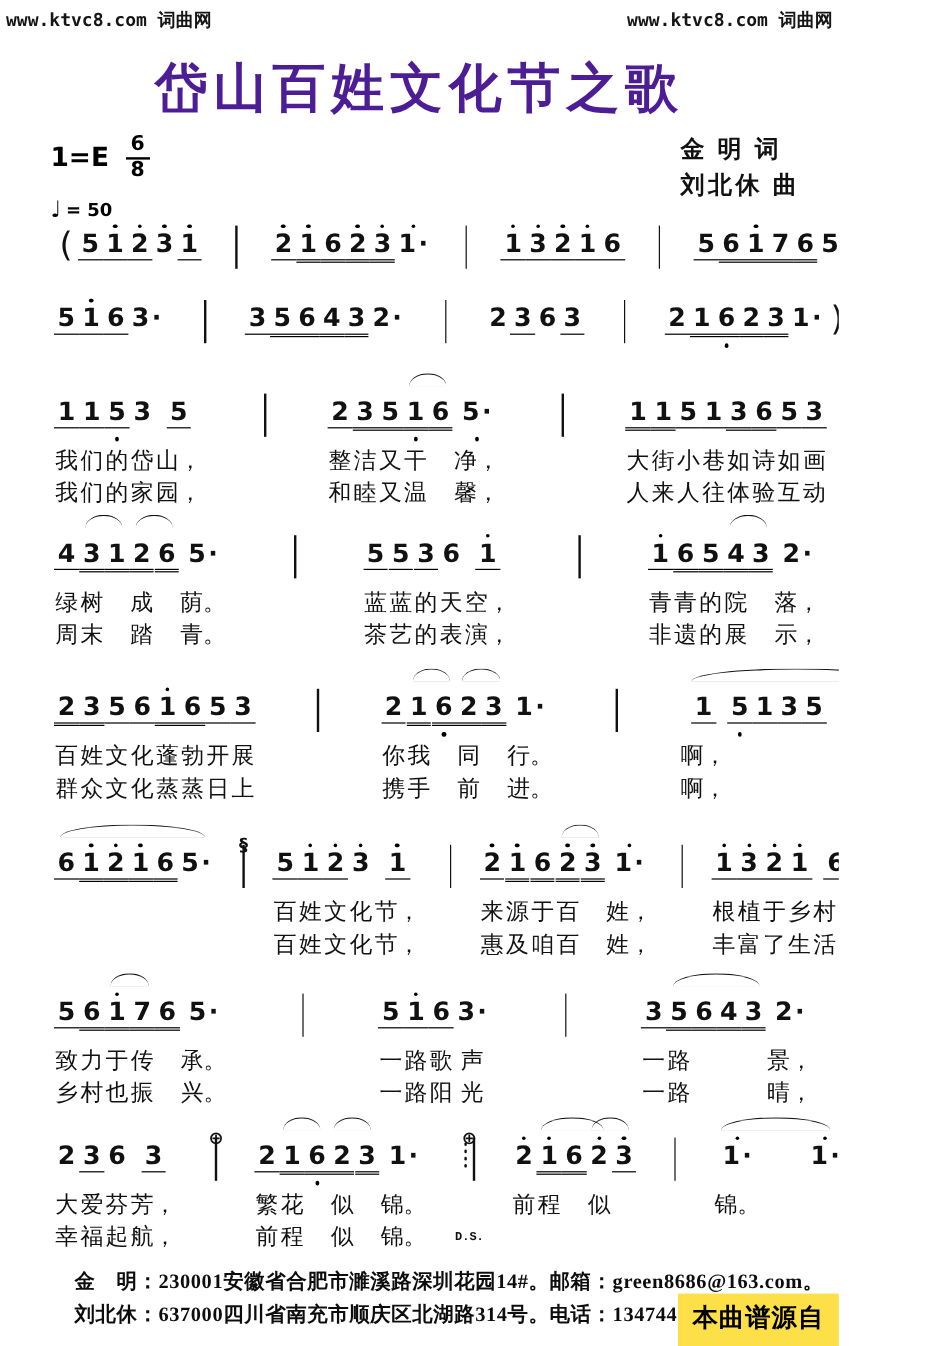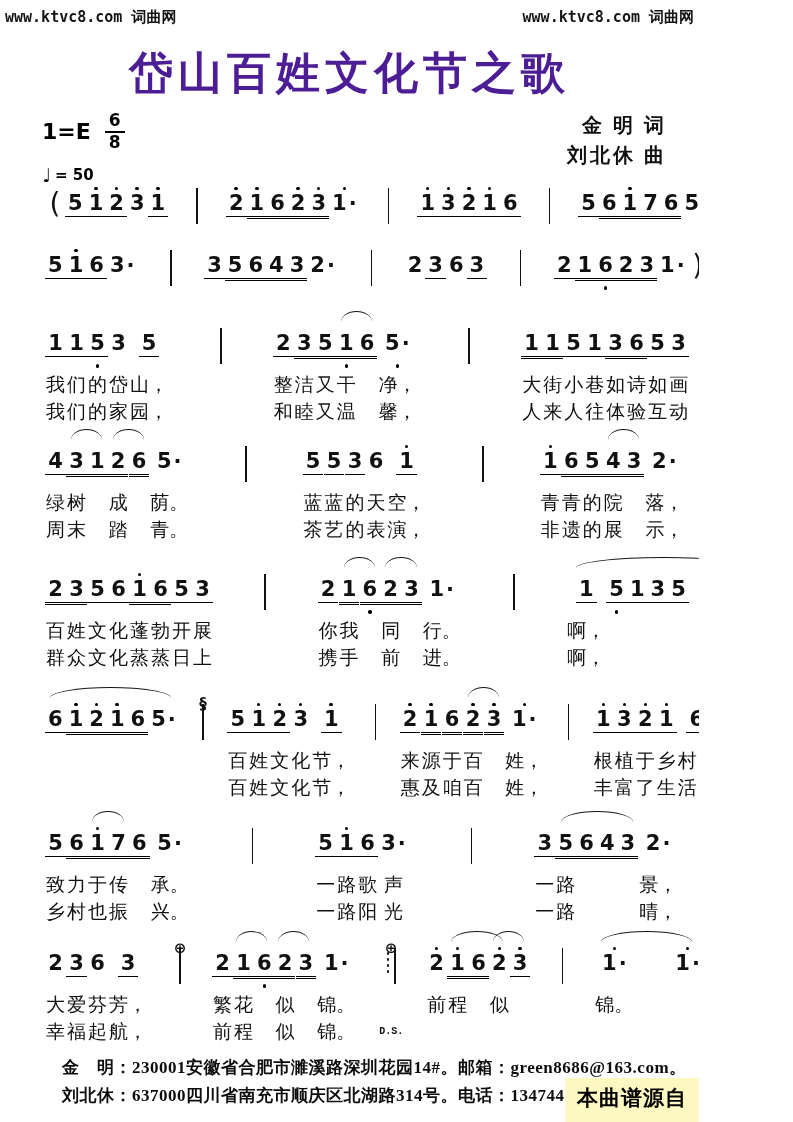--- a/index.html
+++ b/index.html
@@ -12,21 +12,21 @@
          font-family:"DejaVu Sans",sans-serif;font-weight:700;font-size:44px;
          letter-spacing:5px;color:#4c1d95;}
   .keyblock{position:absolute;left:42px;top:112px;font-family:"DejaVu Sans",sans-serif;
             font-weight:700;color:#000;}
   .keyrow{display:flex;align-items:center;gap:14px;font-size:22px;}
   .frac{display:inline-block;text-align:center;font-size:17px;line-height:1.05;}
   .frac .fn{display:block;border-bottom:2px solid #000;padding:0 4px 1px;}
   .frac .fd{display:block;padding-top:1px;}
   .temporow{margin-top:12px;font-size:15px;font-weight:700;display:flex;align-items:center;gap:4px;}
   .temporow .noteglyph{font-size:19px;}
-  .credits{position:absolute;right:32px;top:110px;text-align:right;
+  .credits{position:absolute;right:32px;top:110px;
            font-size:20px;font-weight:700;line-height:30px;letter-spacing:3px;}
   
   .system{position:absolute;left:45px;width:706px;display:flex;
           justify-content:space-between;align-items:flex-start;padding-top:14px;}
   .measure{display:flex;}
   .tok{display:flex;flex-direction:column;align-items:center;min-width:20px;position:relative;}
   .nrow{height:49px;display:flex;flex-direction:column;align-items:center;}
   .hid{height:10px;display:flex;align-items:flex-end;justify-content:center;}
   .dotg{width:3.5px;height:3.5px;border-radius:50%;background:#000;margin-bottom:2px;}
   .dig{height:22px;line-height:22px;font-family:"DejaVu Sans",sans-serif;
@@ -46,21 +46,21 @@
   .paren{font-size:28px;line-height:44px;font-weight:500;font-family:"DejaVu Sans",sans-serif;}
   .spacer{width:38px;}
   .sup{position:absolute;top:-1px;left:50%;transform:translateX(-50%);
        font-size:15px;font-weight:700;font-family:"DejaVu Sans",sans-serif;line-height:14px;}
   .arc{position:absolute;height:10px;border-top:1.7px solid #111;
        border-radius:50% 50% 0 0 / 100% 100% 0 0;}
   
   .footer{position:absolute;left:62px;font-size:17px;font-weight:600;
           letter-spacing:0.5px;white-space:nowrap;color:#0d0d0d;}
   .f1{top:1056px;} .f2{top:1084px;}
-  .overlay{position:absolute;left:565px;top:1078px;width:228px;height:44px;background:#fef9c3;}
+  .overlay{position:absolute;left:565px;top:1078px;width:228px;height:44px;background:#fde047;}
   .overlay .src{position:absolute;left:12px;top:6px;font-size:21px;font-weight:700;
                 color:#000;letter-spacing:1px;}
   .overlay .site{position:absolute;right:6px;top:12px;font-size:19px;font-weight:700;}
 </style>
 </head>
 <body>
 
 <div class="sheet">
   <div class="wm left">www.ktvc8.com 词曲网</div>
   <div class="wm right">www.ktvc8.com 词曲网</div>

